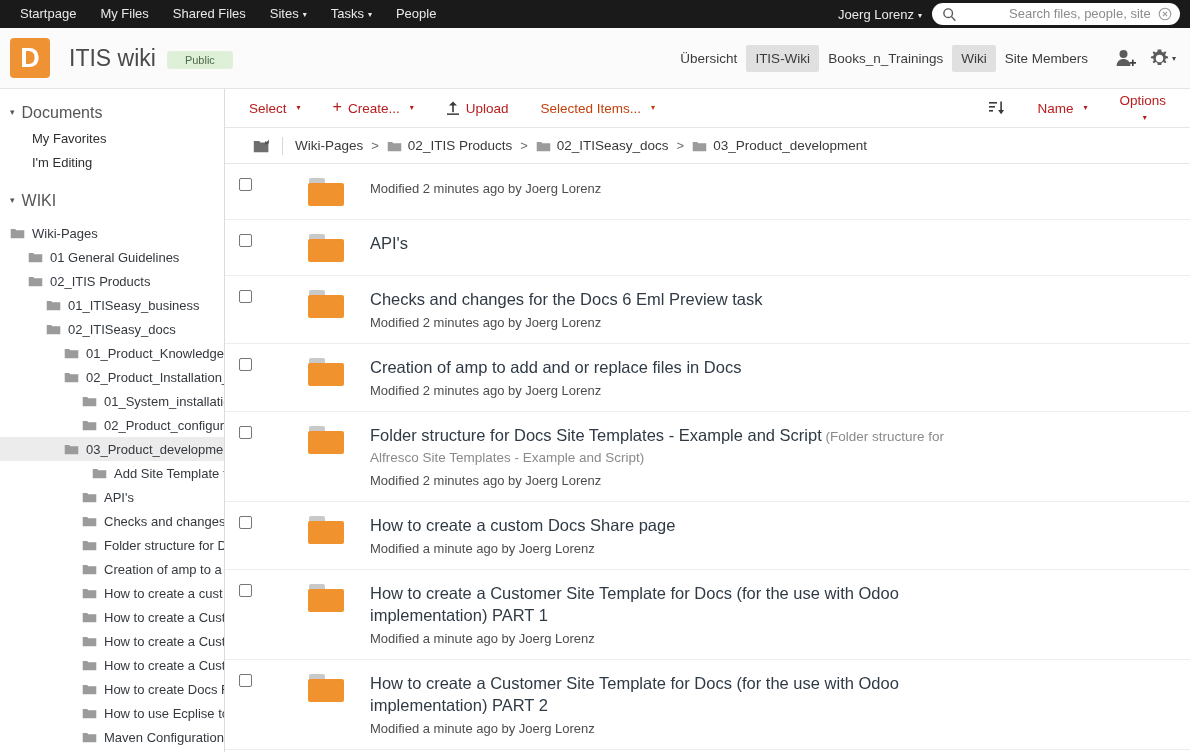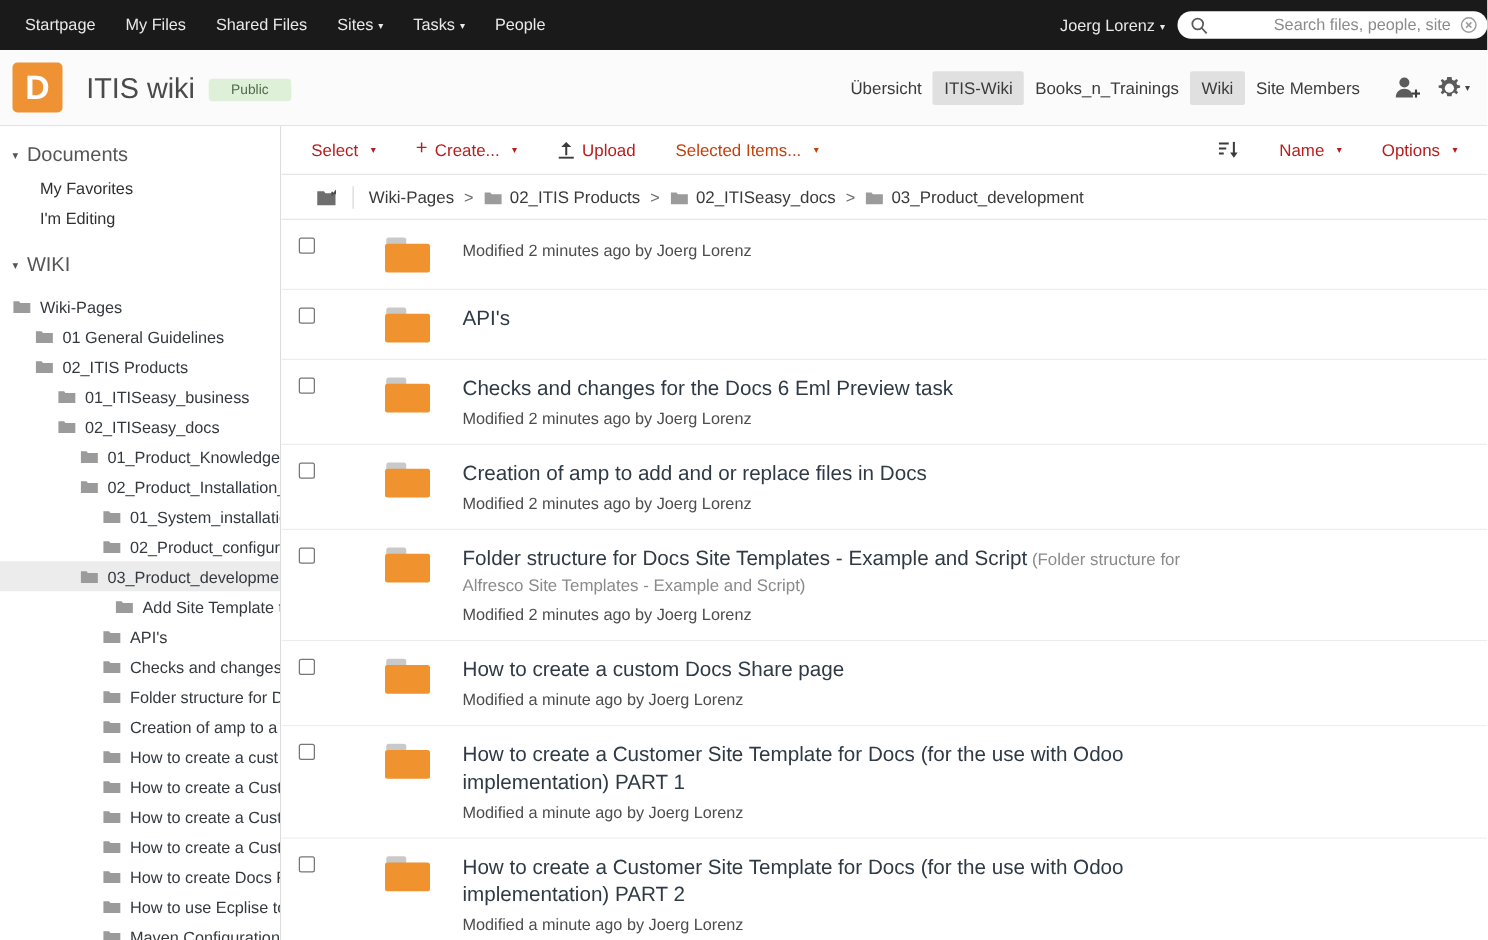--- a/index.html
+++ b/index.html
@@ -7,33 +7,33 @@
     width: 1190px; height: 752px;
     font-family: "Liberation Sans", sans-serif;
     background: #ffffff;
     overflow: hidden;
     color: #333333;
   }
   body { position: relative; }
 
   
   .topbar {
-    height: 40px; background: #1a1a1a; color: #e8e8e8;
+    height: 28px; background: #1a1a1a; color: #e8e8e8;
     display: flex; align-items: center; width: 1190px;
     font-size: 13px; position: relative;
   }
   .topbar-left { display: flex; align-items: center; padding-left: 8px; }
   .tb-item {
     padding: 0 12px; height: 28px; line-height: 28px;
     color: #e9e9e9; white-space: nowrap; cursor: pointer;
   }
   .caret { font-size: 8px; margin-left: 4px; position: relative; top: -1px; }
   .topbar-right {
     margin-left: auto; display: flex; align-items: center;
-    gap: 10px;
+    padding-right: 10px; gap: 10px;
   }
   .user-menu { font-size: 13px; color: #e9e9e9; white-space: nowrap; cursor: pointer; }
   .searchbox {
     display: flex; align-items: center; gap: 8px;
     background: #ffffff; border-radius: 12px;
     height: 22px; width: 248px; padding: 0 8px 0 10px;
   }
   .search-input-text {
     flex: 1; font-size: 13px; color: #8b8b8b;
     white-space: nowrap; overflow: hidden; line-height: 22px; margin-left: 44px;
@@ -426,21 +426,21 @@
             <rect x="0" y="5" width="6" height="1.6" fill="#3a3a3a"></rect>
             <rect x="0" y="9" width="4" height="1.6" fill="#3a3a3a"></rect>
             <rect x="11.3" y="0.5" width="1.6" height="9" fill="#3a3a3a"></rect>
             <path d="M12.1 13.2 L9.1 9.0 L15.1 9.0 Z" fill="#3a3a3a"></path>
           </svg>
         </div>
         <div class="tool-btn">
           <span>Name</span>
             <span class="caret">▾</span>
         </div>
-        <div class="tool-btn" style="margin-right:0;">
+        <div class="tool-btn" style="margin-right:0;flex-direction:column;">
           <span>Options</span>
             <span class="caret">▾</span>
         </div>
       </div>
     </div>
 
     <div class="breadcrumb">
       <div class="bc-upicon">
         <svg class="icon-svg" width="17" height="16" viewBox="0 0 17 16">
           <path d="M0.8 3.0 h5.4 l1.2 1.6 h8.0 v9.6 h-14.6 z" fill="#6e6e6e"></path>

